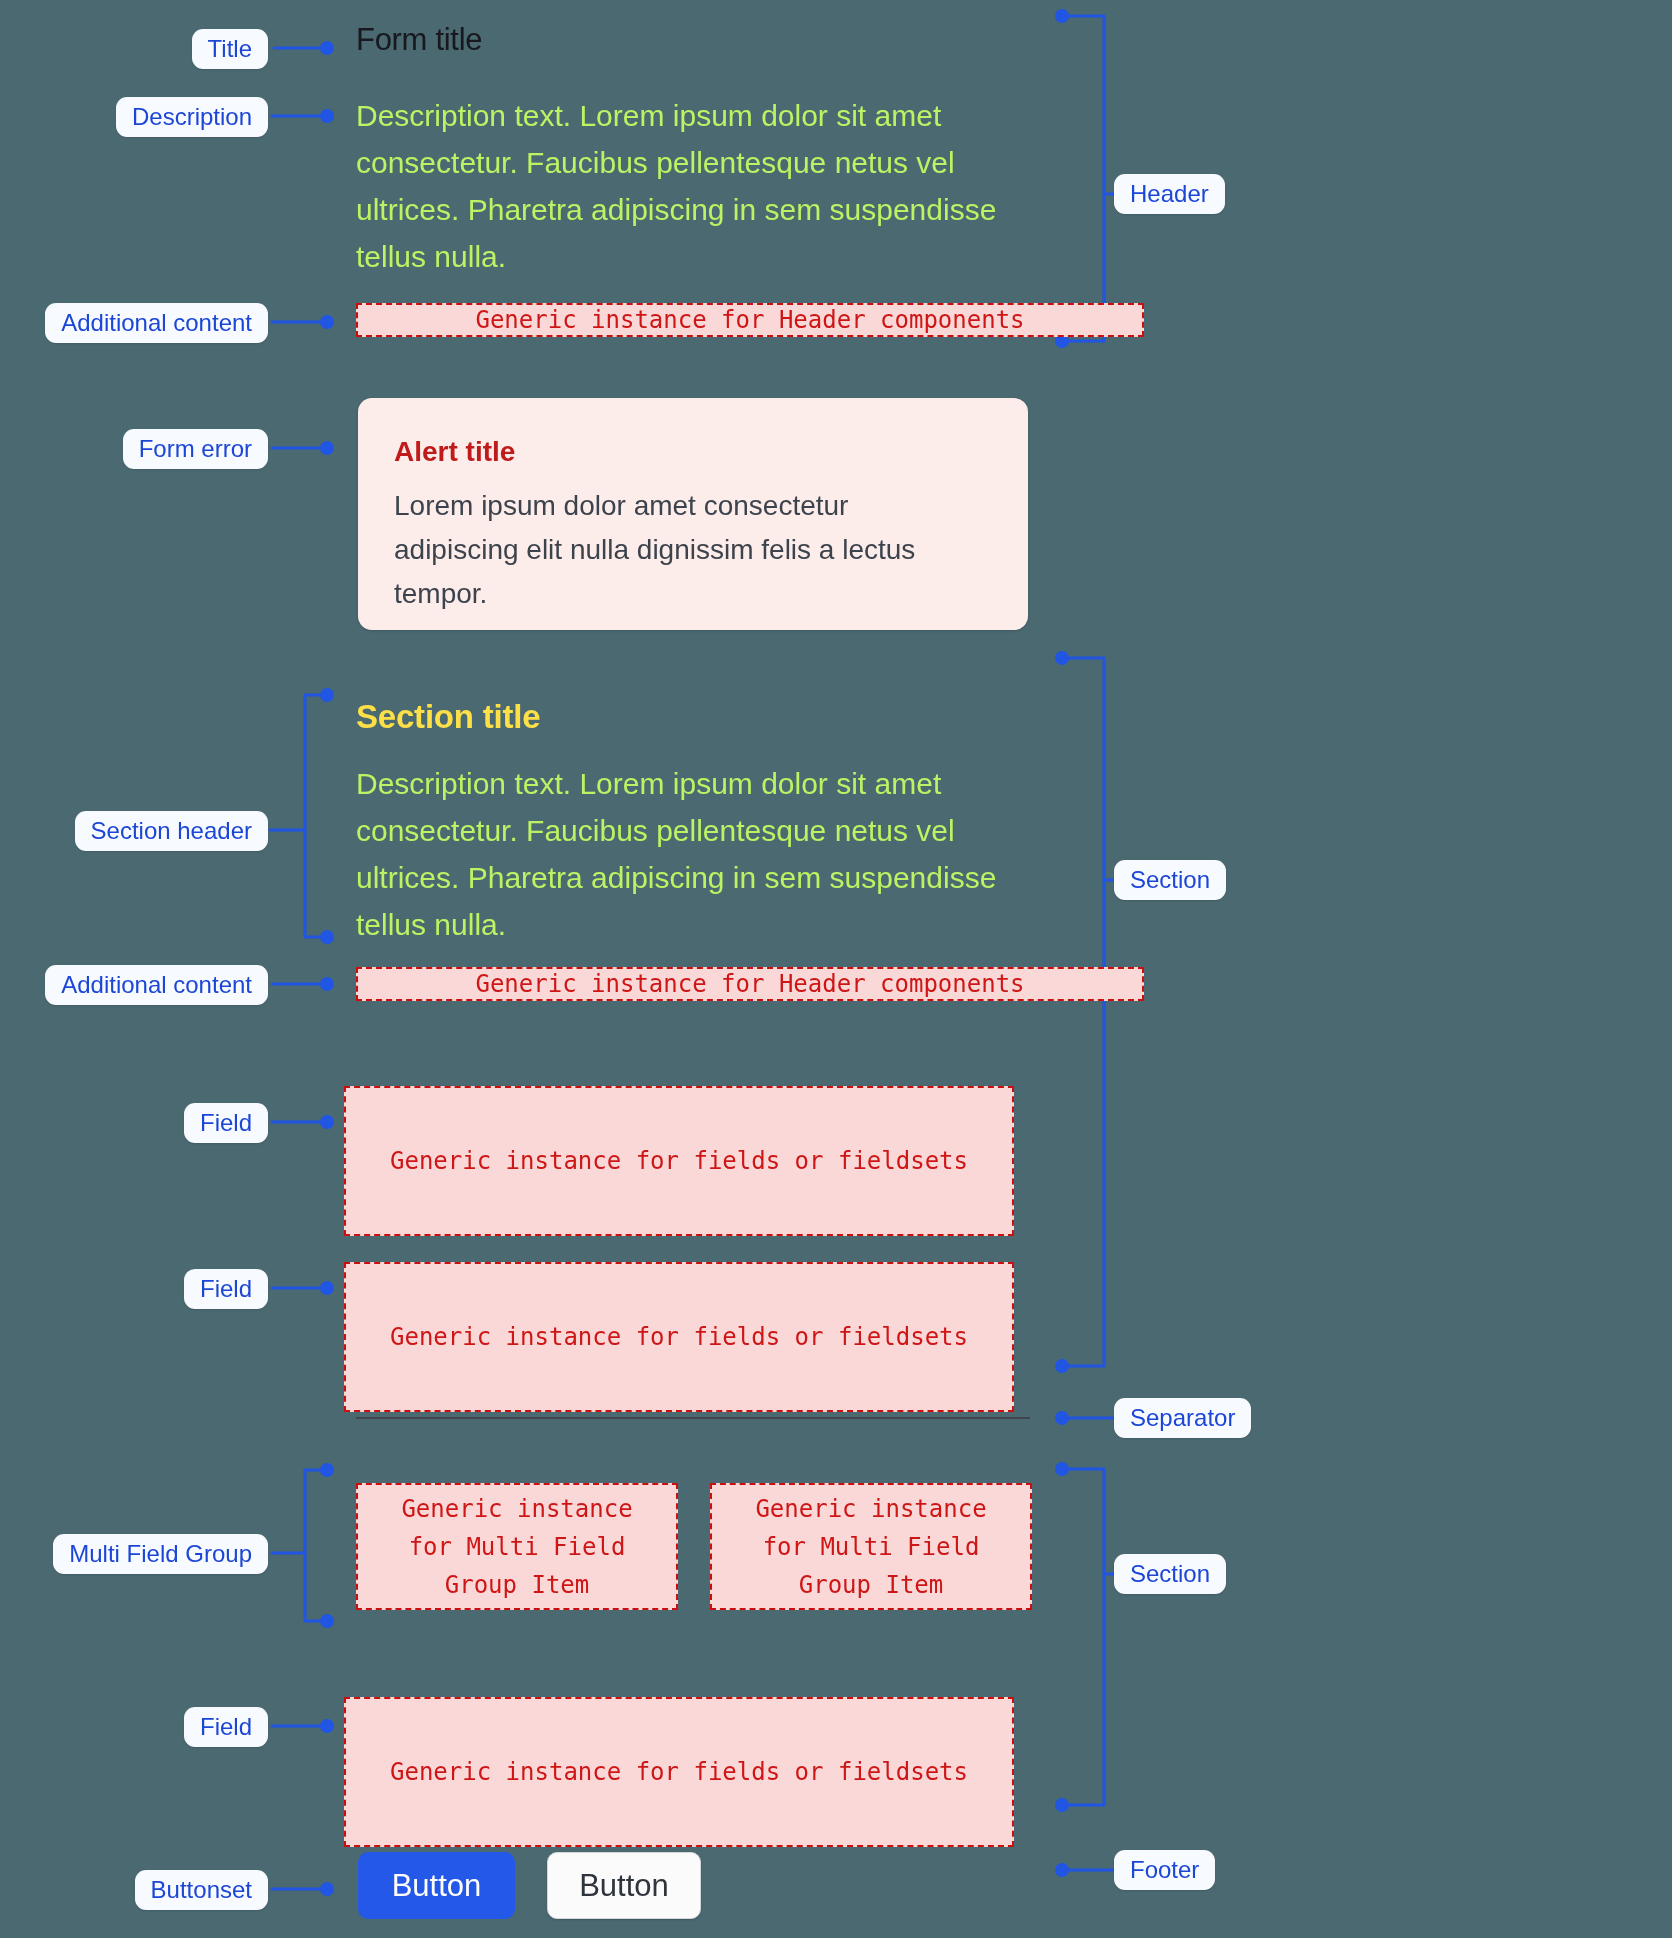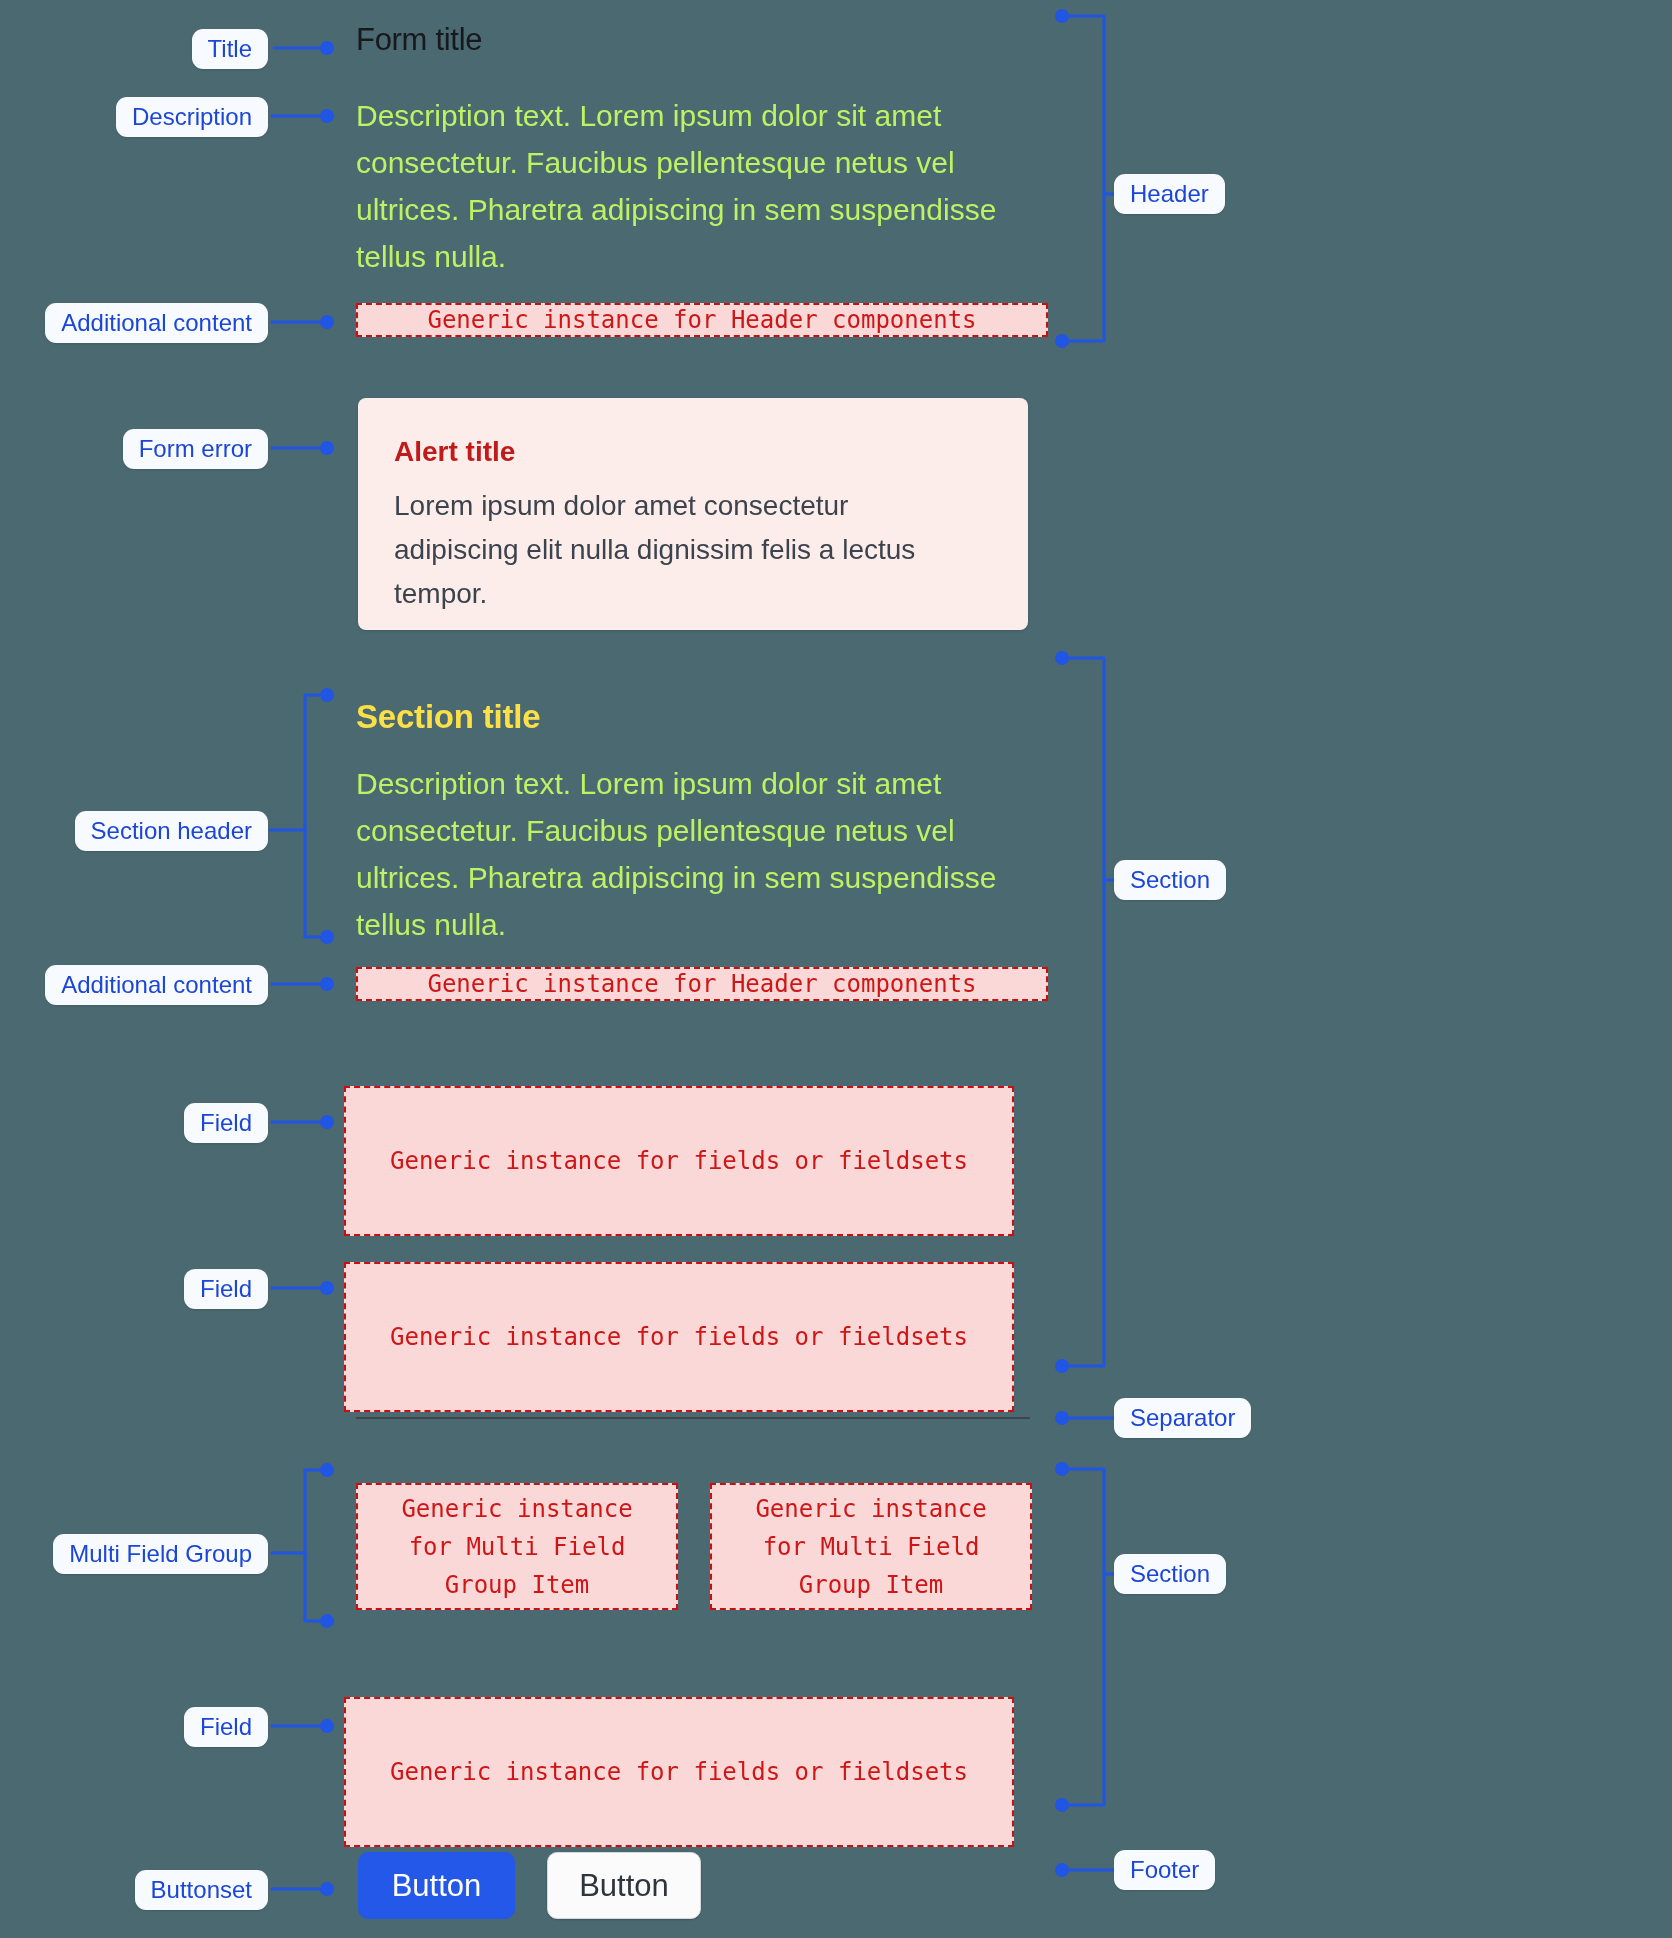--- a/index.html
+++ b/index.html
@@ -45,27 +45,27 @@
     position:absolute;
     background:#fbd8d8;
     border:2px dashed #cb0e0e;
     color:#cf1616;
     font-family:"DejaVu Sans Mono", monospace;
     font-size:24px;
     display:flex;align-items:center;justify-content:center;
     text-align:center;
     box-sizing:border-box;
   }
-  .ph-thin{left:356px;width:692px;height:34px;}
+  .ph-thin{left:356px;width:788px;height:34px;}
   .ph-field{left:344px;width:670px;height:150px;margin-top:38px;}
   .ph-mfg{width:322px;height:127px;line-height:38px;}
   .ph-mfg span{display:block;width:260px;}
   .alert{
     position:absolute;left:358px;top:398px;width:670px;height:232px;
-    background:#fdedea;border-radius:8px;box-sizing:border-box;
+    background:#fdedea;border-radius:14px;box-sizing:border-box;
     padding:38px 36px;
     box-shadow:0 1px 3px rgba(0,0,0,.15);
   }
   .alert-title{font-size:28px;font-weight:700;color:#c01a1a;margin:0;}
   .alert-body{font-size:28px;line-height:44px;color:#3c434d;margin:16px 0 0 0;width:580px;}
   .separator{
     position:absolute;left:356px;top:1417px;width:674px;height:0;
     border-top:2px solid #3f444d;
   }
   .btn{

